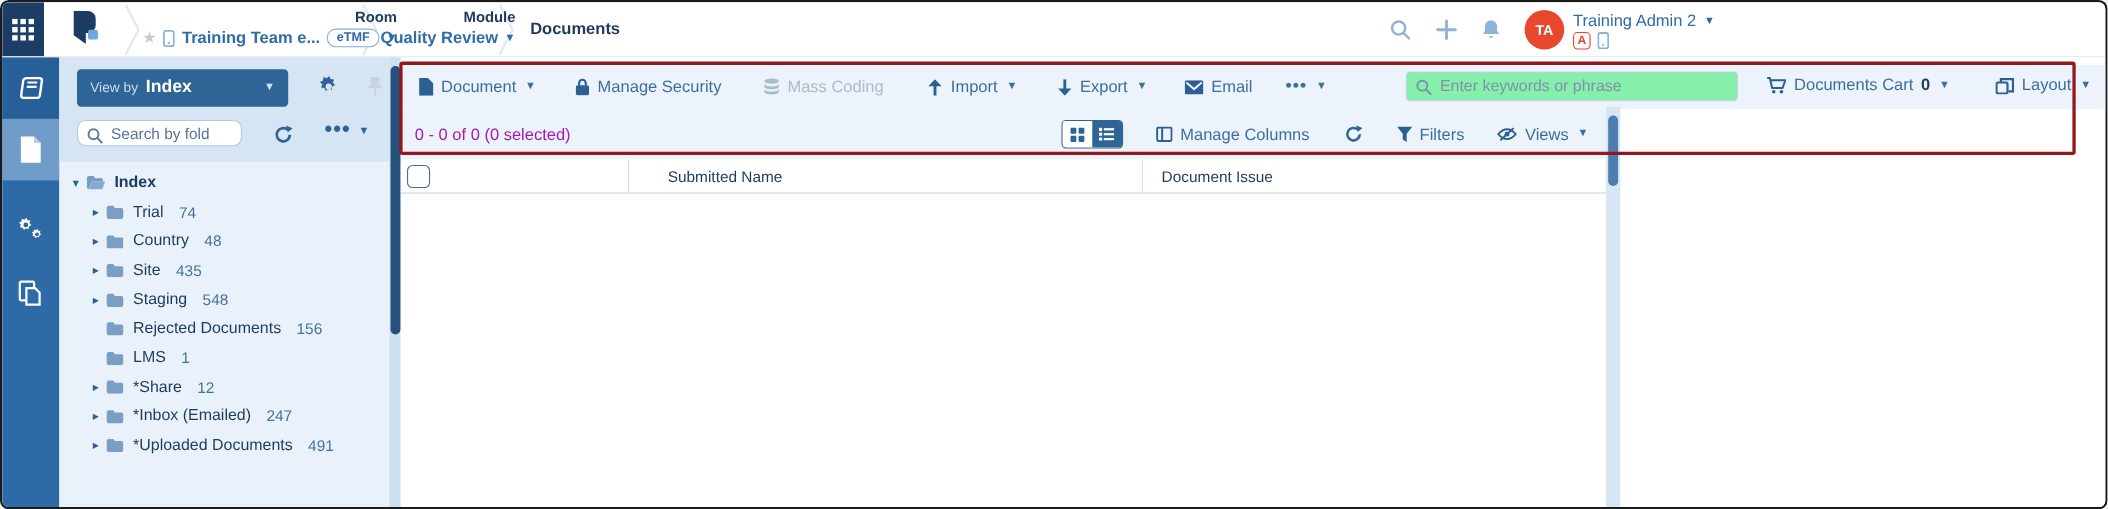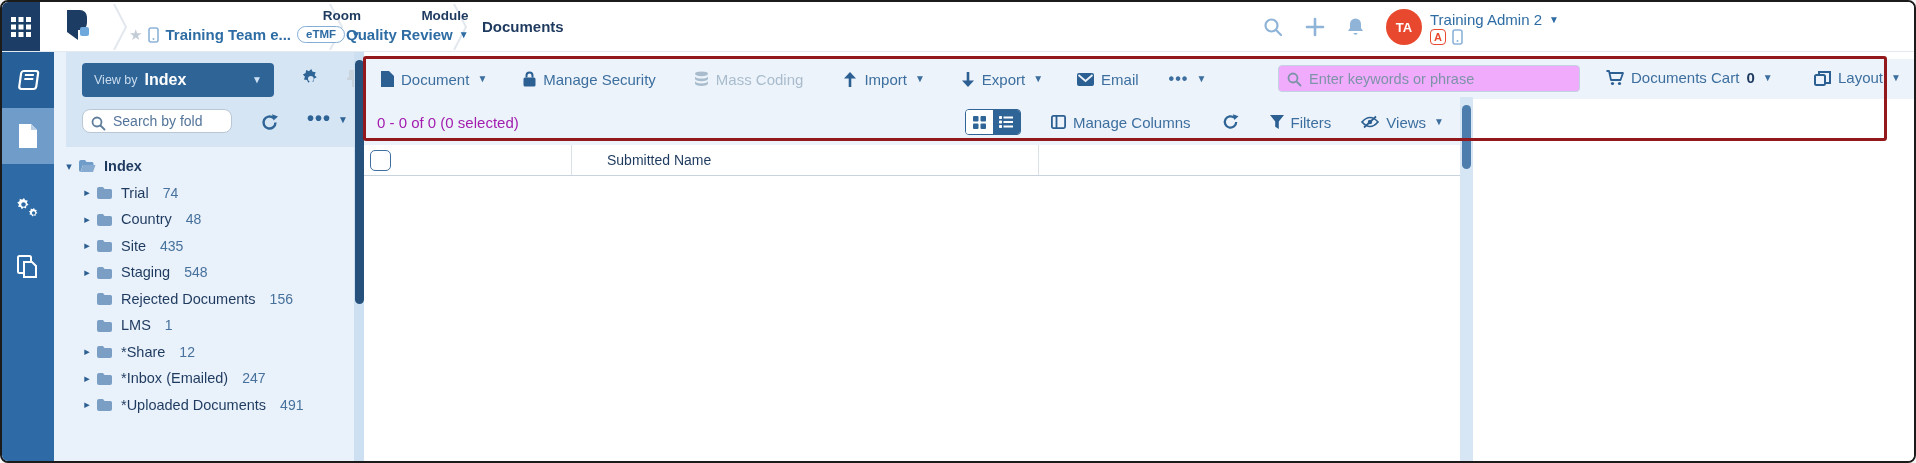--- a/index.html
+++ b/index.html
@@ -37,21 +37,21 @@
 
   
   .rail { position:absolute; left:0; top:50px; bottom:0; width:52px; background:#2e6ba6; z-index:4; }
   .rail-item { width:52px; height:54px; display:flex; align-items:center; justify-content:center;
                color:#fff; cursor:pointer; }
   .rail-item.first { background:#275f98; height:56px; }
   .rail-item.selected { background:#6f9cc9; height:56px; }
 
   
   .sidebar { position:absolute; left:52px; top:50px; bottom:0; width:310px; background:#e9f1fa; z-index:4; }
-  .side-top { position:absolute; left:12px; top:0; right:0; height:95px; background:#d5e5f4; }
+  .side-top { position:absolute; left:0; top:0; right:0; height:95px; background:#d5e5f4; }
   .viewby { position:absolute; left:16px; top:11px; width:192px; height:34px; background:#2f6496;
             border-radius:4px; display:flex; align-items:center; padding:0 12px; cursor:pointer; }
   .viewby .vb-label { font-size:12.5px; color:#c9dcef; }
   .viewby .vb-value { font-size:16px; font-weight:bold; color:#fff; margin-left:7px; }
   .viewby .caret { margin-left:auto; color:#cfe2f4; }
   .side-gear { position:absolute; left:234px; top:16px; color:#2f6496; cursor:pointer; }
   .side-pin  { position:absolute; left:278px; top:17px; color:#c9d3dd; }
   .folder-search { position:absolute; left:16px; top:57px; width:150px; height:24px; border:1px solid #bac8d6;
                    border-radius:8px; background:#fff; font-family:"Liberation Sans",sans-serif;
                    font-size:14px; color:#1e3a5f; padding:0 6px 0 30px; outline:none; }
@@ -76,21 +76,21 @@
 
   
   .main { position:absolute; left:362px; top:50px; right:0; bottom:0; background:#fff; }
   .row1 { position:absolute; left:0; top:7px; right:0; height:40px; background:#edf3fa;
           display:flex; align-items:center; padding-left:17px; }
   .tbtn { display:inline-flex; align-items:center; gap:7px; color:#3c6f9f; font-size:15px; cursor:pointer; }
   .tbtn svg { color:#2c5f92; }
   .tbtn .caret { color:#3c6f9f; margin-left:1px; }
   .tbtn.disabled, .tbtn.disabled svg { color:#a8bccd; cursor:default; }
   .kw-search { position:absolute; left:914px; top:6px; width:302px; height:27px; border:1px solid #c3d2e0;
-               border-radius:4px; background:#f0abfc; font-family:"Liberation Sans",sans-serif; font-size:14.5px;
+               border-radius:4px; background:#86efac; font-family:"Liberation Sans",sans-serif; font-size:14.5px;
                color:#1e3a5f; padding:0 8px 0 30px; outline:none; }
   .kw-search::placeholder { color:#7d93a8; opacity:1; }
   .kw-ico { position:absolute; left:923px; top:13px; color:#7d93a8; pointer-events:none; }
   .cartbtn { position:absolute; left:1242px; top:10px; }
   .layoutbtn { position:absolute; left:1450px; top:10px; }
   .bold0 { font-weight:bold; color:#1e3a5f; }
 
   .row2 { position:absolute; left:0; top:47px; width:1096px; height:46px; background:#edf3fa;
           display:flex; align-items:center; padding:0 16px 0 13px; }
   .range { font-size:15px; color:#a21caf; }
@@ -514,20 +514,23 @@
       </div>
     </div>
 
     <div class="theader">
       <div class="th th-cb">
         <span class="cb"></span>
       </div>
       <div class="th th-sn">
         <span>Submitted Name</span>
       </div>
+      <div class="th th-di">
+        <span>Document Issue</span>
+      </div>
     </div>
 
     <div class="scrollcol">
       <div class="main-thumb"></div>
     </div>
   </div>
 
   <div class="red-rect"></div>
 </div>
 

